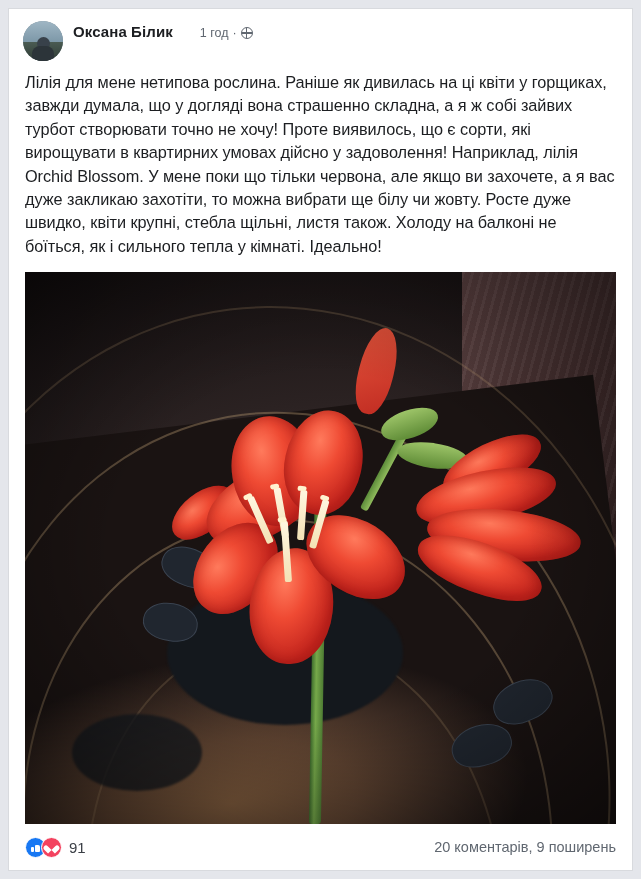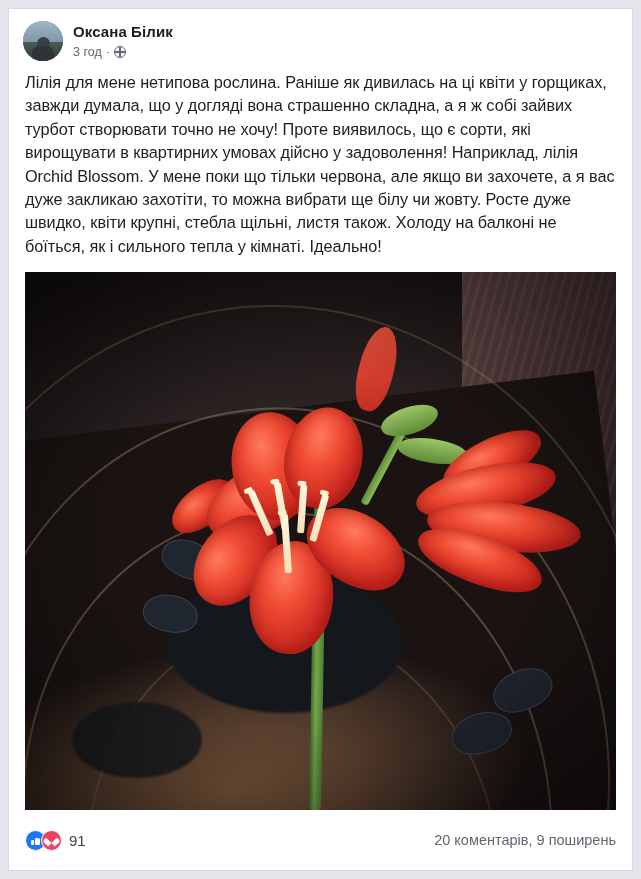--- a/index.html
+++ b/index.html
@@ -74,23 +74,24 @@
     left: 50%;
     top: 62%;
     width: 22px;
     height: 16px;
     margin-left: -11px;
     border-radius: 8px 8px 3px 3px;
     background: #2c3439;
   }
   .header-text {
     display: flex;
-    flex-direction: column;
+    flex-direction: row;
     justify-content: center;
     padding-top: 1px;
+    gap: 27px;
   }
   .author-name {
     font-size: 15px;
     font-weight: bold;
     color: #1c1e21;
     line-height: 19px;
     letter-spacing: .1px;
   }
   .meta-row {
     display: flex;
@@ -295,21 +296,21 @@
   .s-d { left: 48%; top: 41%; transform: rotate(16deg); }
   .s-e { left: 44%; top: 45%; transform: rotate(-4deg); height: 11%; }
   .vignette {
     position: absolute;
     inset: 0;
     background: radial-gradient(78% 70% at 50% 50%, rgba(0,0,0,0) 45%, rgba(0,0,0,.55) 100%);
     pointer-events: none;
   }
   
   .post-footer {
-    height: 60px;
+    height: 46px;
     flex: 0 0 auto;
     display: flex;
     align-items: center;
     justify-content: space-between;
     padding: 0 16px;
   }
   .reactions {
     display: flex;
     align-items: center;
   }
@@ -385,21 +386,21 @@
     <div class="post-header">
       <div class="avatar">
         <div class="sky"></div>
         <div class="ground"></div>
         <div class="head"></div>
         <div class="body"></div>
       </div>
       <div class="header-text">
         <div class="author-name">Оксана Білик</div>
         <div class="meta-row">
-          <span>3 год</span>
+          <span>1 год</span>
           <span class="meta-sep">·</span>
           <span class="globe-icon"></span>
         </div>
       </div>
     </div>
 
     <div class="post-text">Лілія для мене нетипова рослина. Раніше як дивилась на ці квіти у горщиках, завжди думала, що у догляді вона страшенно складна, а я ж собі зайвих турбот створювати точно не хочу! Проте виявилось, що є сорти, які вирощувати в квартирних умовах дійсно у задоволення! Наприклад, лілія Orchid Blossom. У мене поки що тільки червона, але якщо ви захочете, а я вас дуже закликаю захотіти, то можна вибрати ще білу чи жовту. Росте дуже швидко, квіти крупні, стебла щільні, листя також. Холоду на балконі не боїться, як і сильного тепла у кімнаті. Ідеально!</div>
 
     <div class="photo-wrap">
       <div class="photo">

